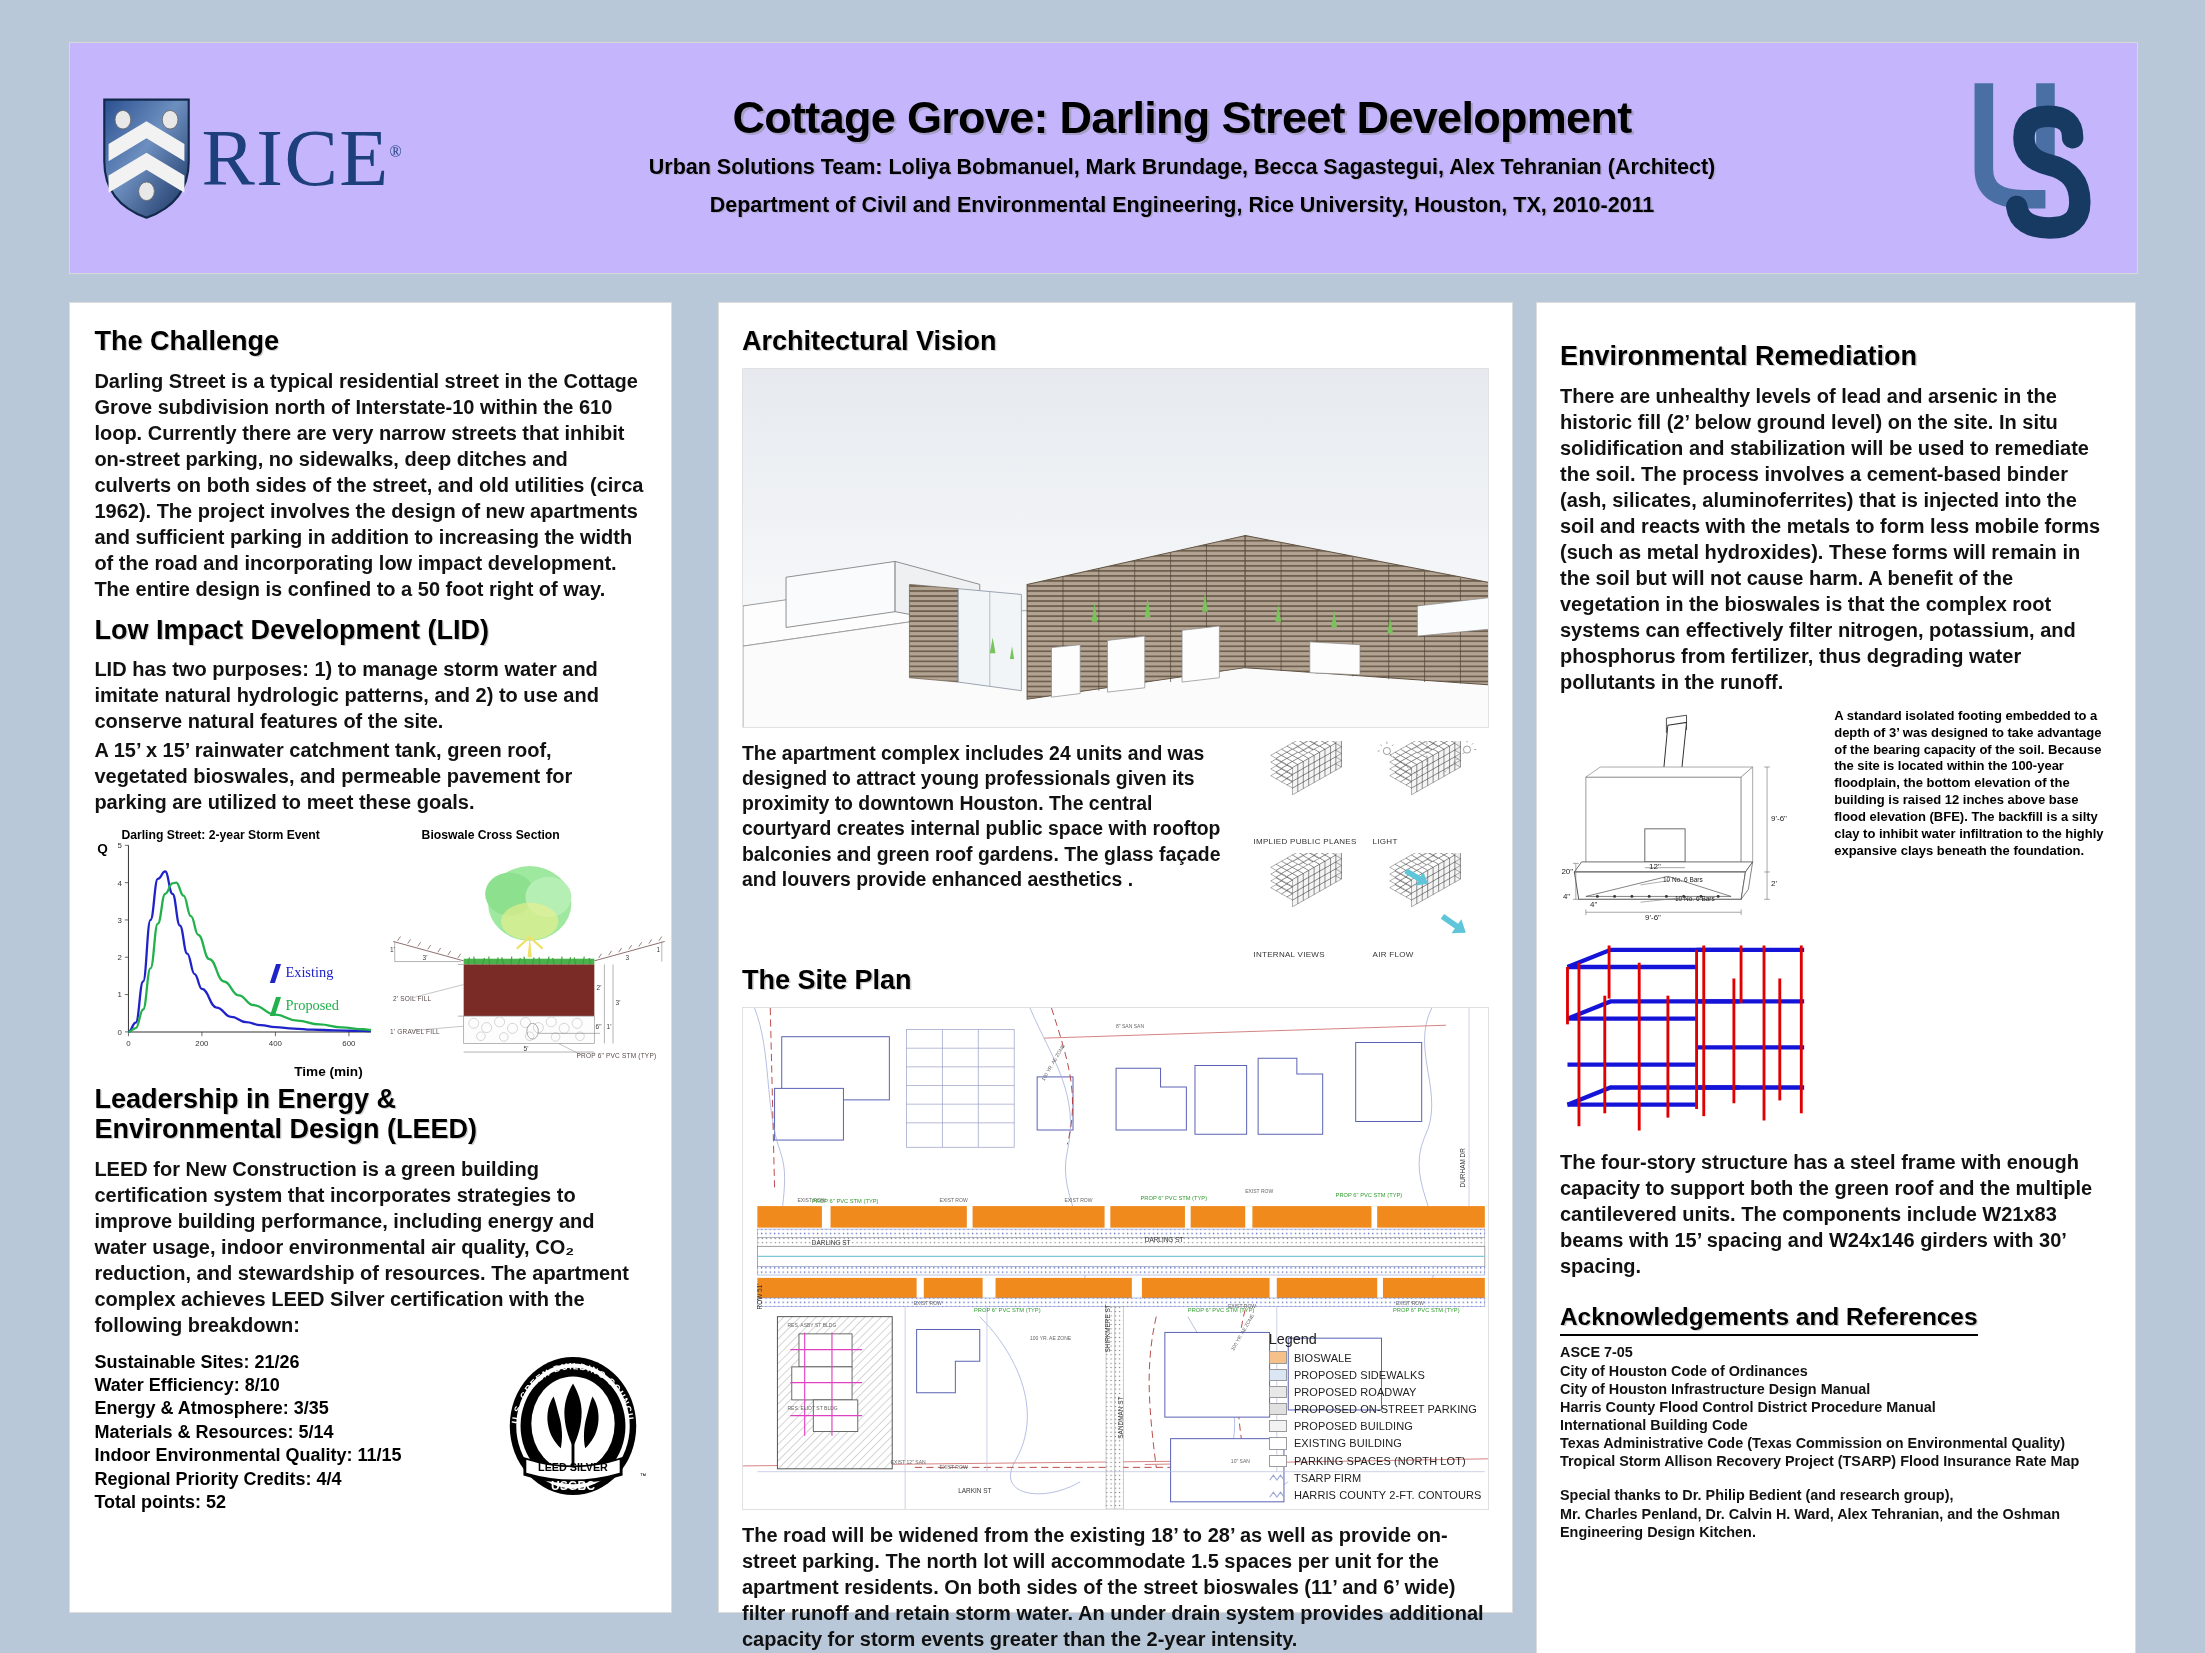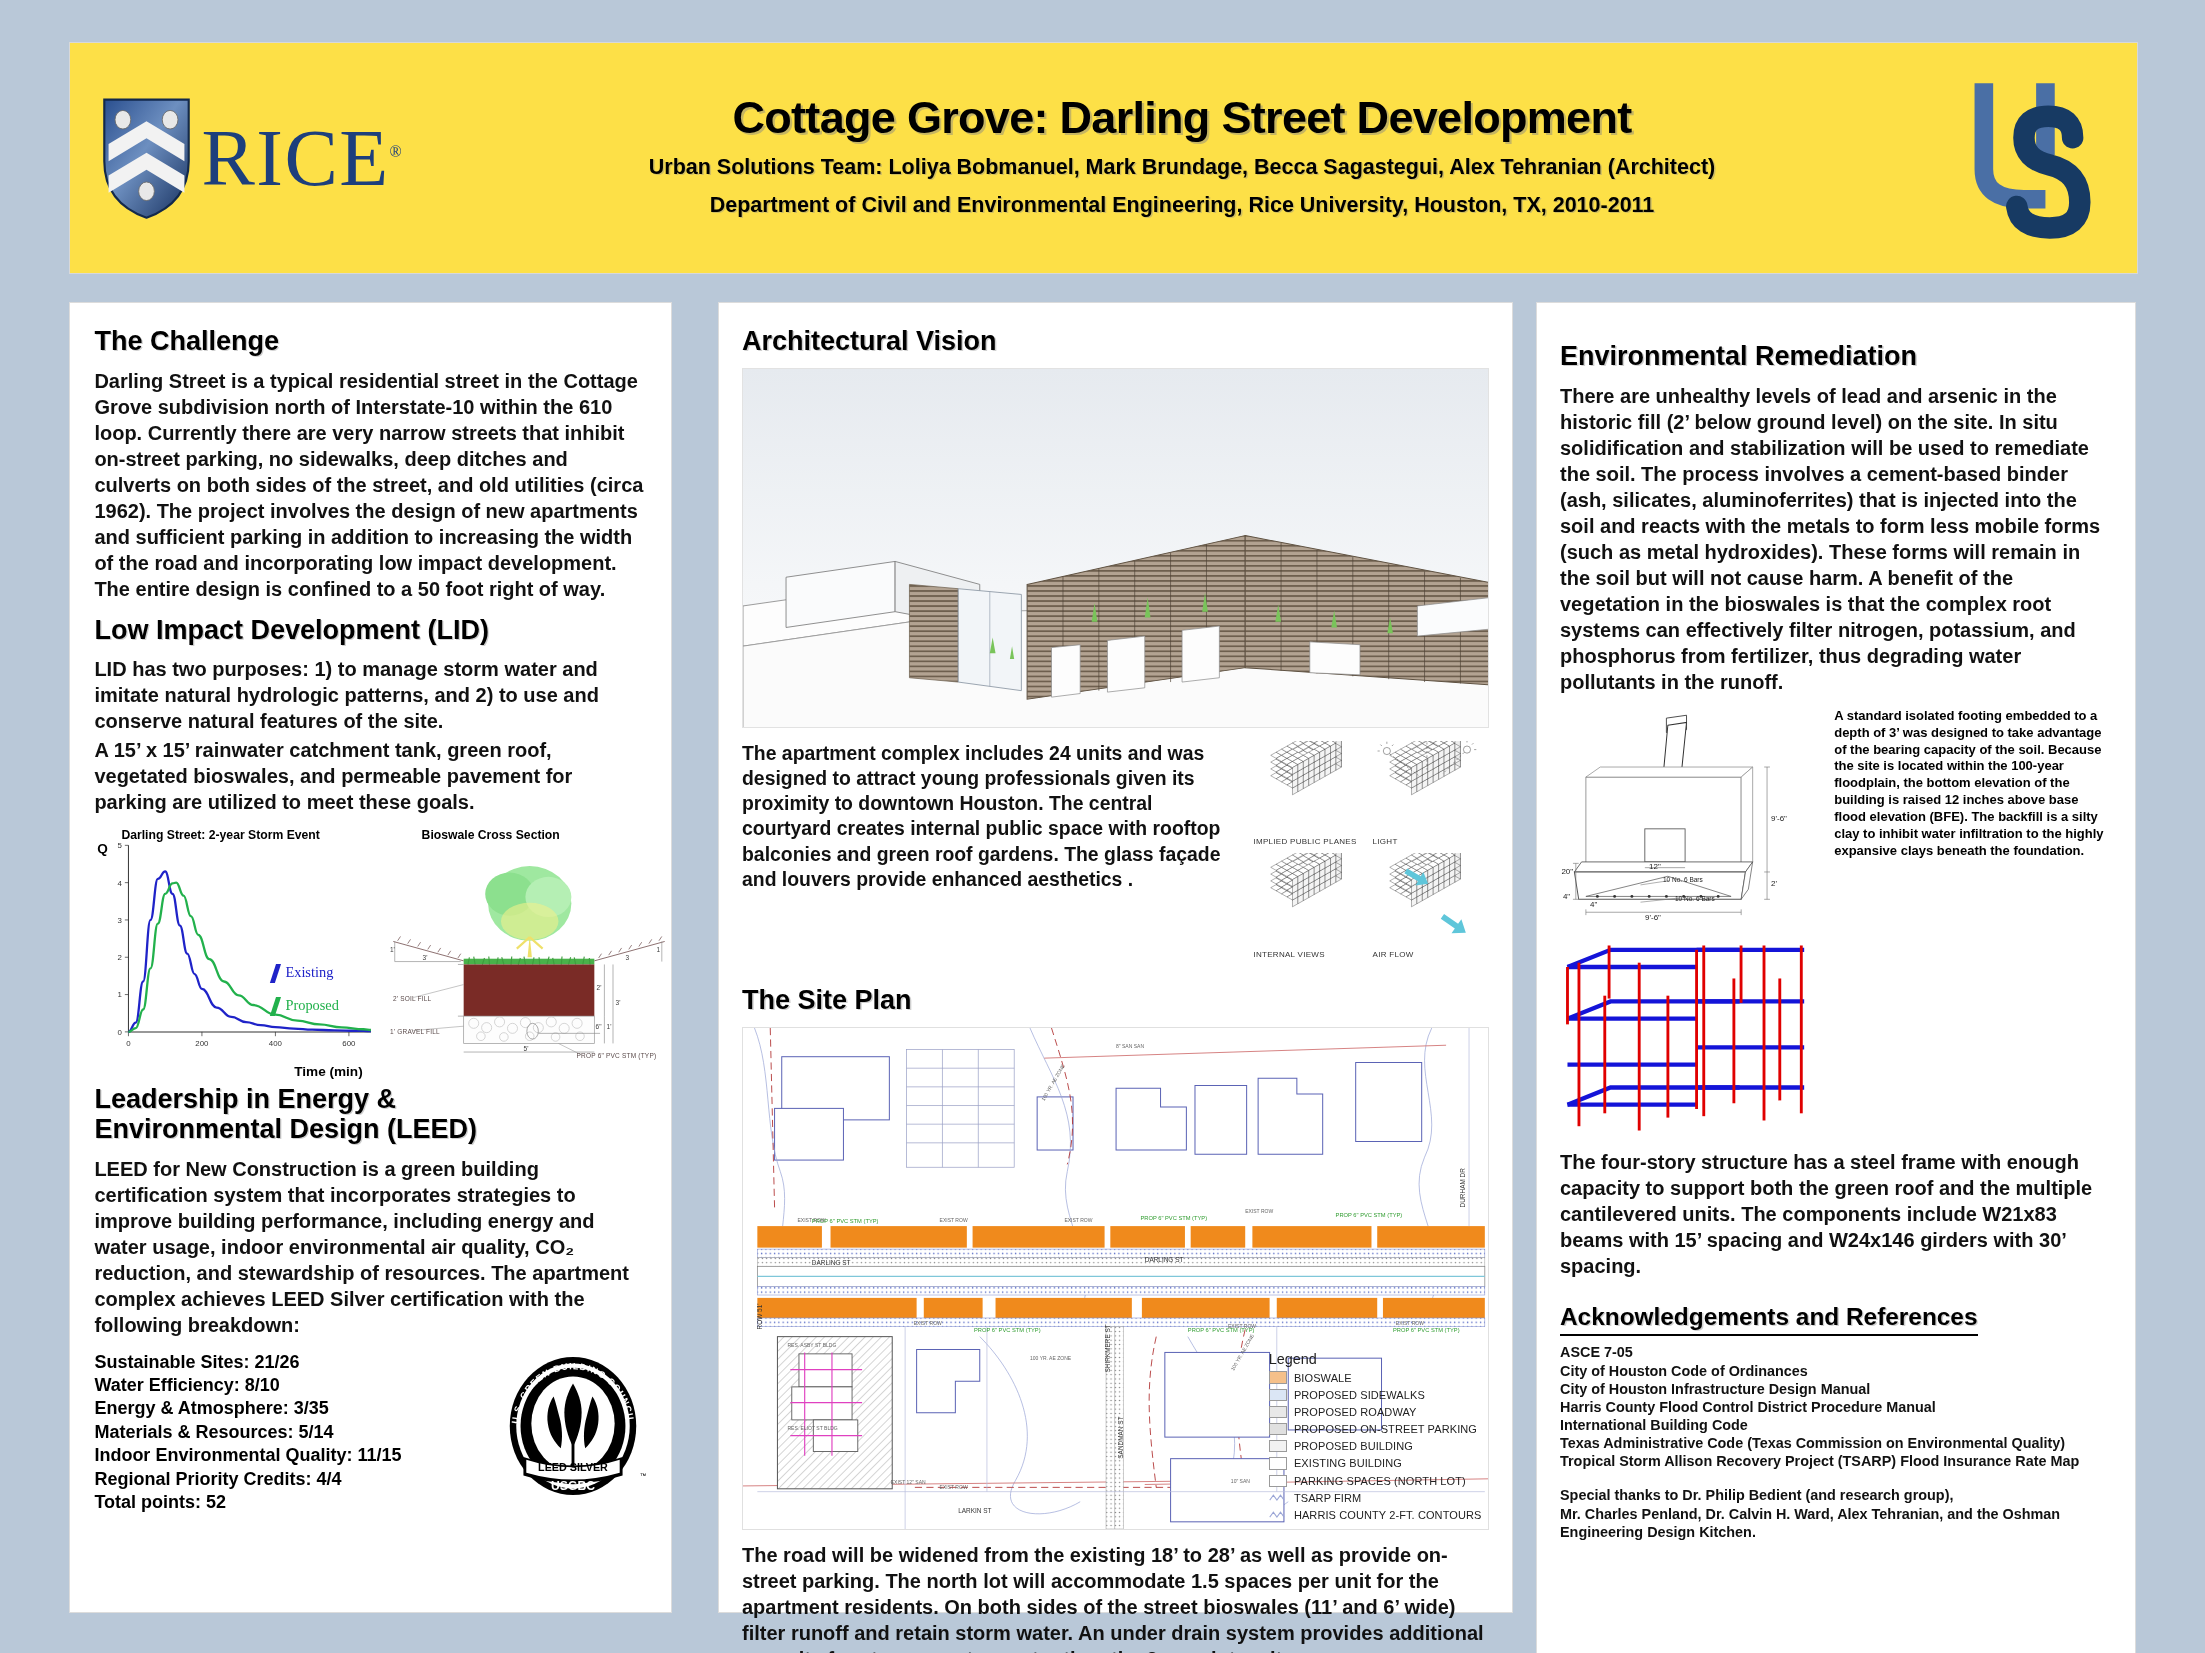--- a/index.html
+++ b/index.html
@@ -7,21 +7,21 @@
     width:2205px;height:1654px;
     background:#b9c8d8;
     font-family:"Liberation Sans",sans-serif;
     overflow:hidden;
   }
   .poster{position:absolute;inset:0;}
 
   
   .header{
     position:absolute;left:69px;top:42px;width:2067px;height:230px;
-    background:#fde047;border:0.7px solid #d8d8d8;
+    background:#c4b5fd;border:0.7px solid #d8d8d8;
     display:flex;align-items:center;
   }
   .rice-logo{width:373px;height:100%;display:flex;align-items:center;padding-left:30px;box-sizing:border-box;}
   .shield{width:93px;height:126px;position:relative;flex:0 0 auto;}
   .shield svg{display:block;}
   .rice-word{font-family:"Liberation Serif",serif;font-size:80px;color:#1d3f7c;letter-spacing:1.4px;line-height:1;margin-left:8.6px;position:relative;}
   .rice-word sup{font-size:16px;vertical-align:super;}
   .header-center{flex:1 1 auto;text-align:center;padding-right:29px;}
   .ptitle{
     font-size:45px;font-weight:bold;color:#000;letter-spacing:-0.7px;
@@ -1113,21 +1113,21 @@
                 <polygon points="117.19999999999999,-5.799999999999997 124.79999999999998,-1.5 124.79999999999998,8 117.19999999999999,3.700000000000003" fill="#ececec" stroke="#222" stroke-width=".5"></polygon>
                 <g fill="#5fc6da">
                   <path d="M46 30 l22 0 l0 -7 l14 11 l-14 11 l0 -7 l-22 0z" transform="rotate(30 64 34)"></path>
       <path d="M96 96 l24 0 l0 -8 l16 12 l-16 12 l0 -8 l-24 0z" transform="rotate(35 116 100)"></path>
                 </g>
               </svg><div class="cubelabel">AIR FLOW</div></div>
           </div>
       </div>
     </div>
 
-    <h2 class="sec" style="margin-top:21px">The Site Plan</h2>
+    <h2 class="sec" style="margin-top:1px">The Site Plan</h2>
 
     <div class="siteplan">
       <svg width="749" height="501" viewBox="0 0 1044 698" preserveAspectRatio="none">
         <rect width="1044" height="698" fill="#ffffff"></rect>
         <defs>
           <pattern id="swalk" width="6" height="6" patternUnits="userSpaceOnUse">
             <rect width="6" height="6" fill="#fff"></rect>
               <circle cx="2" cy="2" r="1" fill="#4f63c4"></circle>
           </pattern>
           <pattern id="road" width="6" height="6" patternUnits="userSpaceOnUse">

